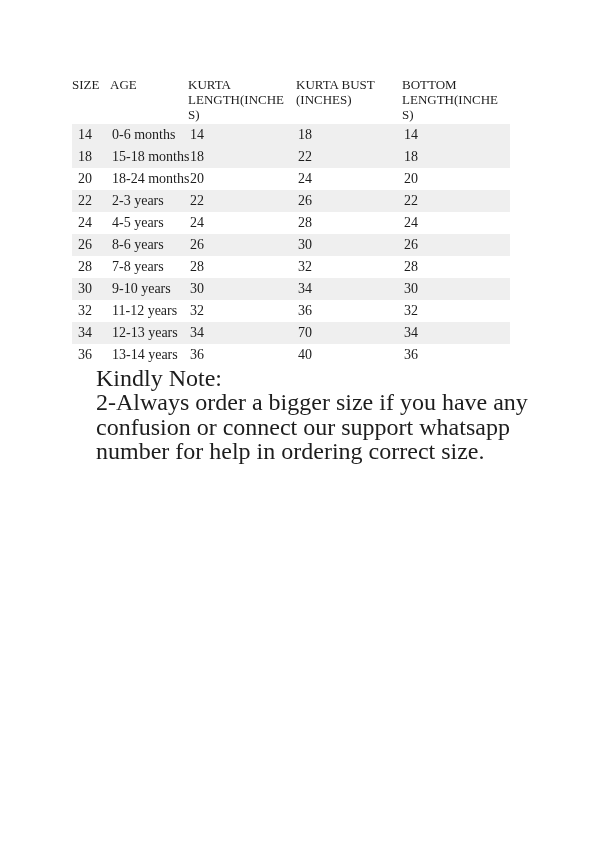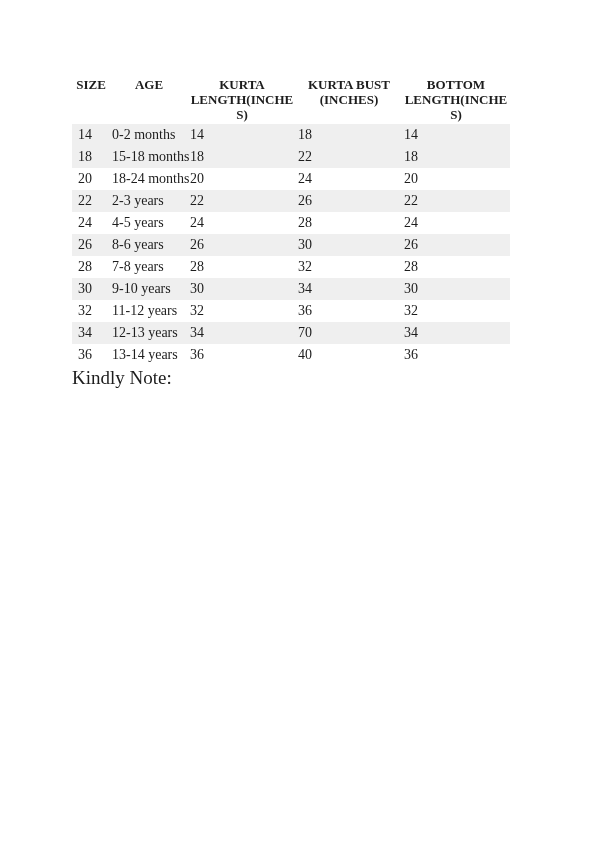--- a/index.html
+++ b/index.html
@@ -19,48 +19,48 @@
   table.size-chart {
     position: absolute;
     left: 72px;
     top: 77px;
     width: 438px;
     border-collapse: collapse;
     table-layout: fixed;
     border: none;
   }
   table.size-chart th {
-    font-weight: bold;
+    font-weight: normal;
     font-size: 13px;
     line-height: 15px;
-    text-align: center;
+    text-align: left;
     vertical-align: top;
     padding: 0 0 2px 0;
   }
   table.size-chart td {
     font-size: 14px;
     height: 22px;
     line-height: 17.7px;
     padding: 0 0 0 2px;
     white-space: nowrap;
     overflow: visible;
     vertical-align: middle;
   }
   table.size-chart td:first-child {
     padding-left: 6px;
   }
   table.size-chart tr.shaded td {
     background: #efefef;
   }
   .note-block {
     position: absolute;
-    left: 72px;
+    left: 96px;
     top: 366px;
     width: 478px;
-    font-size: 19px;
+    font-size: 24px;
     line-height: 24.3px;
   }
   .note-block p {
     margin: 0;
     padding: 0;
   }
 </style>
 </head>
 <body>
 
@@ -94,21 +94,21 @@
           <th>
             <div>BOTTOM</div>
             <div>LENGTH(INCHE</div>
             <div>S)</div>
           </th>
         </tr>
     </thead>
     <tbody>
         <tr class="shaded">
           <td>14</td>
-          <td>0-2 months</td>
+          <td>0-6 months</td>
           <td>14</td>
           <td>18</td>
           <td>14</td>
         </tr>
         <tr class="shaded">
           <td>18</td>
           <td>15-18 months</td>
           <td>18</td>
           <td>22</td>
           <td>18</td>
@@ -174,15 +174,16 @@
           <td>13-14 years</td>
           <td>36</td>
           <td>40</td>
           <td>36</td>
         </tr>
       </tbody>
   </table>
 
   <div class="note-block">
     <p>Kindly Note:</p>
+    <p>2-Always order a bigger size if you have any confusion or connect our support whatsapp number for help in ordering correct size.</p>
   </div>
 
 </div>
 
 </body></html>

